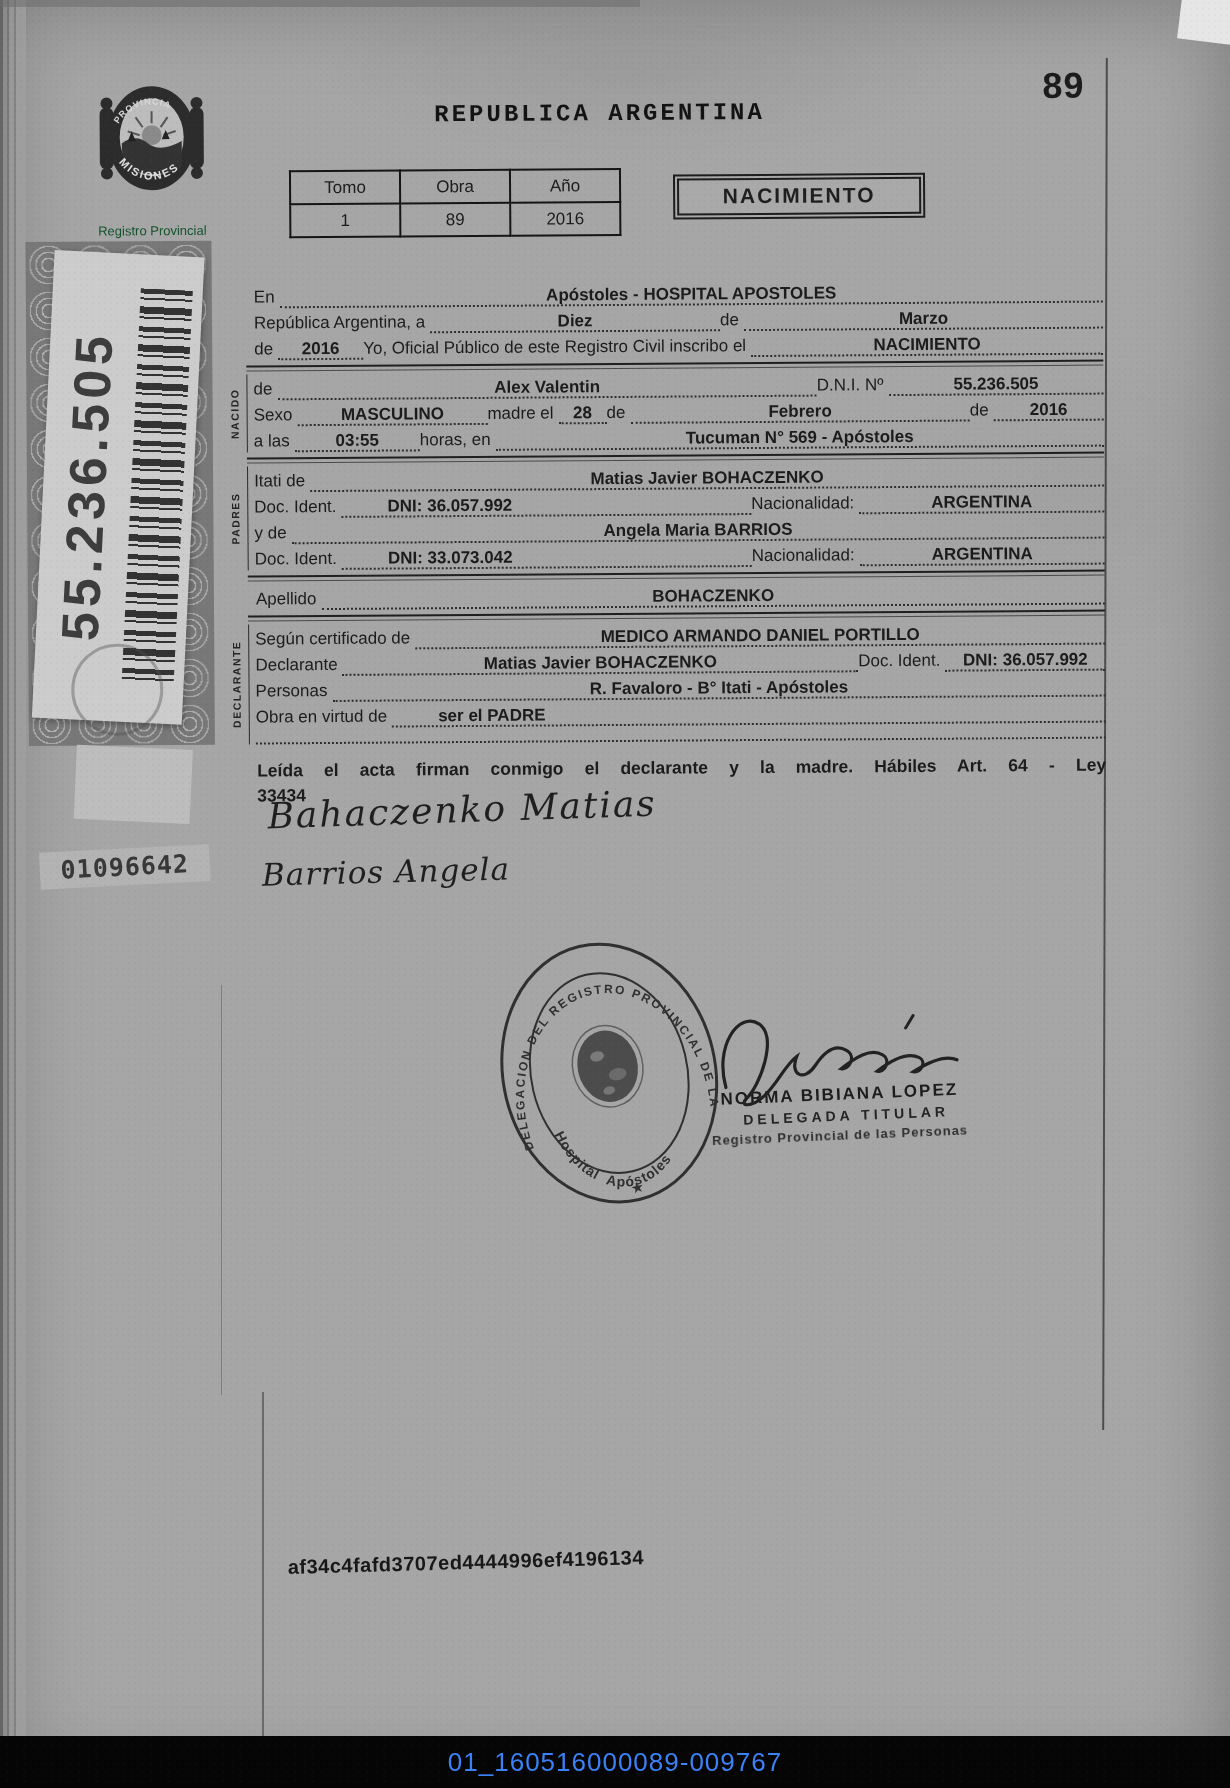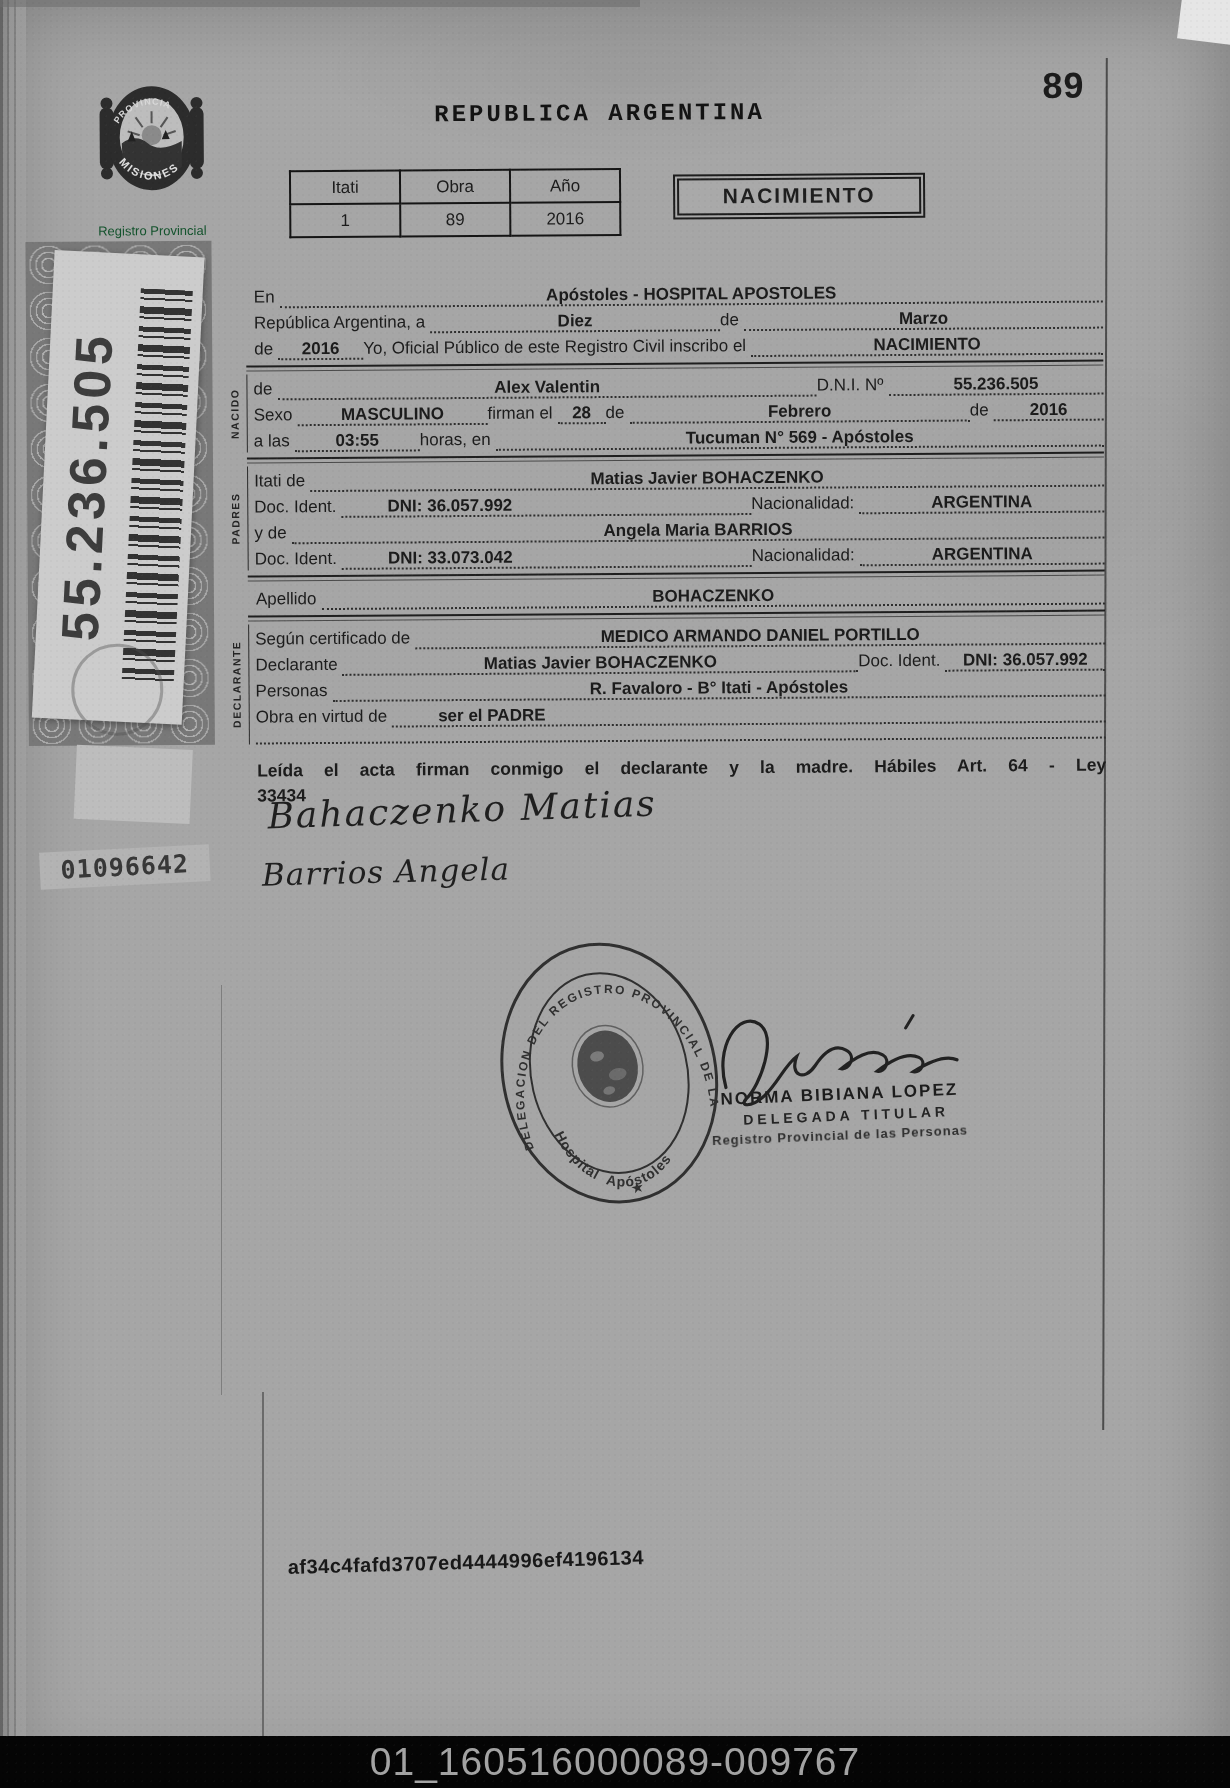--- a/index.html
+++ b/index.html
@@ -85,21 +85,21 @@
   
   .official{position:absolute;left:700px;top:995px;width:350px;transform:rotate(-2deg);}
   .official-sig{position:relative;left:10px;top:0;}
   .off-name{font-size:17px;font-weight:700;letter-spacing:2px;color:#1d1d1d;margin-top:-34px;margin-left:18px;}
   .off-title{font-size:14px;font-weight:700;letter-spacing:4px;color:#242424;margin-left:40px;margin-top:3px;}
   .off-org{font-size:13px;font-weight:700;letter-spacing:1px;color:#303030;filter:blur(.5px);margin-left:8px;margin-top:4px;}
 
   .hash{position:absolute;left:283px;top:1550px;font-size:20px;font-weight:700;letter-spacing:.5px;transform:rotate(-1.2deg);color:#181818;}
 
   .code-bar{position:absolute;left:0;bottom:0;width:100%;height:52px;background:#050505;display:flex;align-items:center;justify-content:center;}
-  .code-bar-text{color:#a3a3a3;font-size:39px;letter-spacing:1px;}
+  .code-bar-text{color:#3b82f6;font-size:26px;letter-spacing:1px;}
 </style>
 </head>
 <body>
 
 <div class="scan">
   <div class="edge-left"></div>
   <div class="edge-top"></div>
   <div class="corner-white"></div>
   <div class="vline-right"></div>
   <div class="stackline-a"></div>
@@ -142,21 +142,21 @@
         <div>Registro Provincial</div>
         <div>de las Personas</div>
       </div>
     </div>
 
     <div class="doc-title">REPUBLICA ARGENTINA</div>
 
     <table class="rec-table">
       <tbody>
           <tr>
-        <th>Itati</th>
+        <th>Tomo</th>
         <th>Obra</th>
         <th>Año</th>
       </tr>
       <tr>
         <td>1</td>
         <td>89</td>
         <td>2016</td>
       </tr>
     </tbody>
       </table>
@@ -205,21 +205,21 @@
         <div class="sbody">
           <div class="frow">
             <span class="lb">de</span>
             <span class="fl f1">Alex Valentin</span>
             <span class="lb">D.N.I. Nº</span>
             <span class="fl" style="flex:0 0 215px">55.236.505</span>
           </div>
           <div class="frow">
             <span class="lb">Sexo</span>
             <span class="fl" style="flex:0 0 190px">MASCULINO</span>
-            <span class="lb">firman el</span>
+            <span class="lb">madre el</span>
             <span class="fl" style="flex:0 0 48px">28</span>
             <span class="lb">de</span>
             <span class="fl f1">Febrero</span>
             <span class="lb">de</span>
             <span class="fl" style="flex:0 0 110px">2016</span>
           </div>
           <div class="frow">
             <span class="lb">a las</span>
             <span class="fl" style="flex:0 0 125px">03:55</span>
             <span class="lb">horas, en</span>

